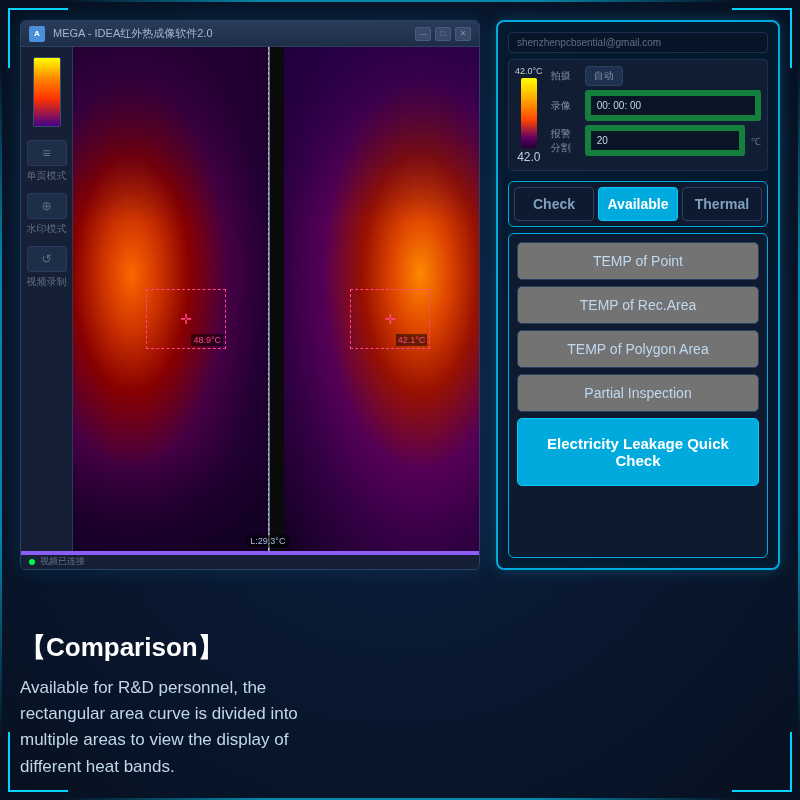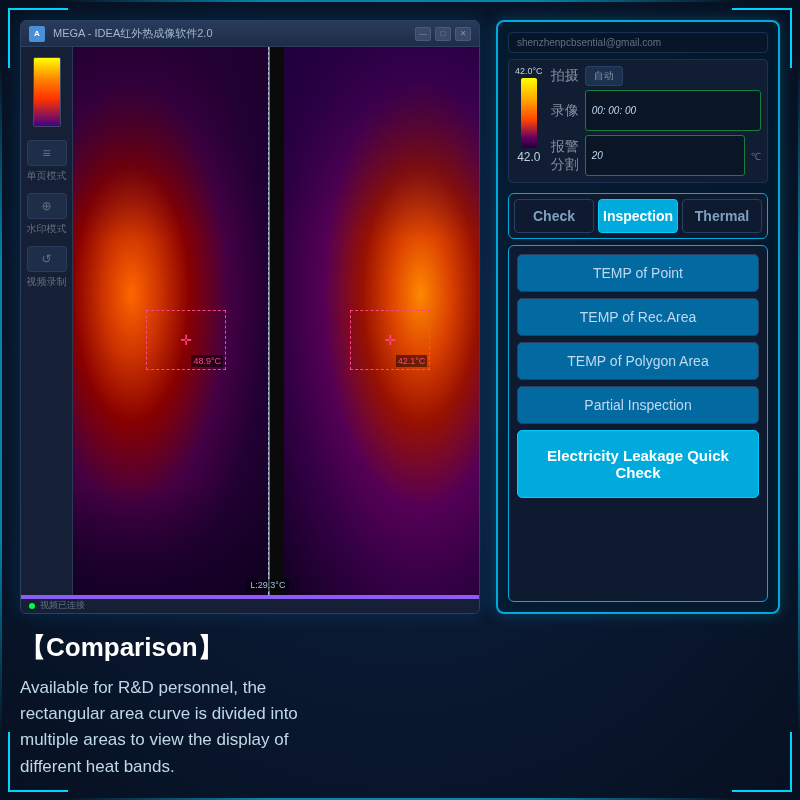--- a/index.html
+++ b/index.html
@@ -306,34 +306,33 @@
       gap: 4px;
     }
 
     .ctrl-row {
       display: flex;
       align-items: center;
       gap: 6px;
     }
 
     .ctrl-label {
-      font-size: 14px;
+      font-size: 10px;
       color: #8090a0;
       width: 28px;
     }
 
     .ctrl-value {
       background: #0a1525;
-      border: 1px solid #15803d;
+      border: 6px solid #15803d;
       border-radius: 3px;
       color: #c0d8f0;
       font-size: 10px;
-      padding: 14px 6px;
-      flex: 1;
-      font-style: italic;
+      padding: 4px 6px;
+      flex: 1;
     }
 
     .ctrl-btn {
       background: #1e3050;
       border: 1px solid #2a4060;
       border-radius: 3px;
       color: #8090a0;
       font-size: 10px;
       padding: 2px 8px;
       cursor: pointer;
@@ -381,21 +380,21 @@
       gap: 6px;
       background: #0d1a30;
       border: 1.5px solid #00aadd;
       border-radius: 6px;
       padding: 8px;
       flex: 1;
     }
 
     .feature-btn {
       padding: 10px 12px;
-      background: #0369a1;
+      background: #737373;
       border: 1.5px solid #2a4060;
       border-radius: 5px;
       color: #c0d8f0;
       font-size: 14px;
       font-weight: 500;
       text-align: center;
       cursor: pointer;
     }
 
     
@@ -420,20 +419,21 @@
     .description-area {
       flex: 0 0 320px;
     }
 
     .section-title {
       font-size: 26px;
       font-weight: 900;
       color: #ffffff;
       margin-bottom: 10px;
       font-family: Arial, sans-serif;
+      margin-top: 44px;
     }
 
     .section-desc {
       font-size: 17px;
       color: #c0d8e8;
       line-height: 1.55;
     }
 
     
     .glow-line-top {
@@ -596,21 +596,21 @@
           <div class="ctrl-row">
             <span class="ctrl-label">报警分割</span>
             <div class="ctrl-value">20</div>
             <span class="ctrl-unit">℃</span>
           </div>
         </div>
       </div>
 
       <div class="tab-bar">
         <div class="tab-btn">Check</div>
-        <div class="tab-btn active">Inspection</div>
+        <div class="tab-btn active">Available</div>
         <div class="tab-btn">Thermal</div>
       </div>
 
       <div class="features-panel">
         <div class="feature-btn">TEMP of Point</div>
         <div class="feature-btn">TEMP of Rec.Area</div>
         <div class="feature-btn">TEMP of Polygon Area</div>
         <div class="feature-btn">Partial Inspection</div>
         <div class="feature-btn highlight">Electricity Leakage Quick Check</div>
       </div>

